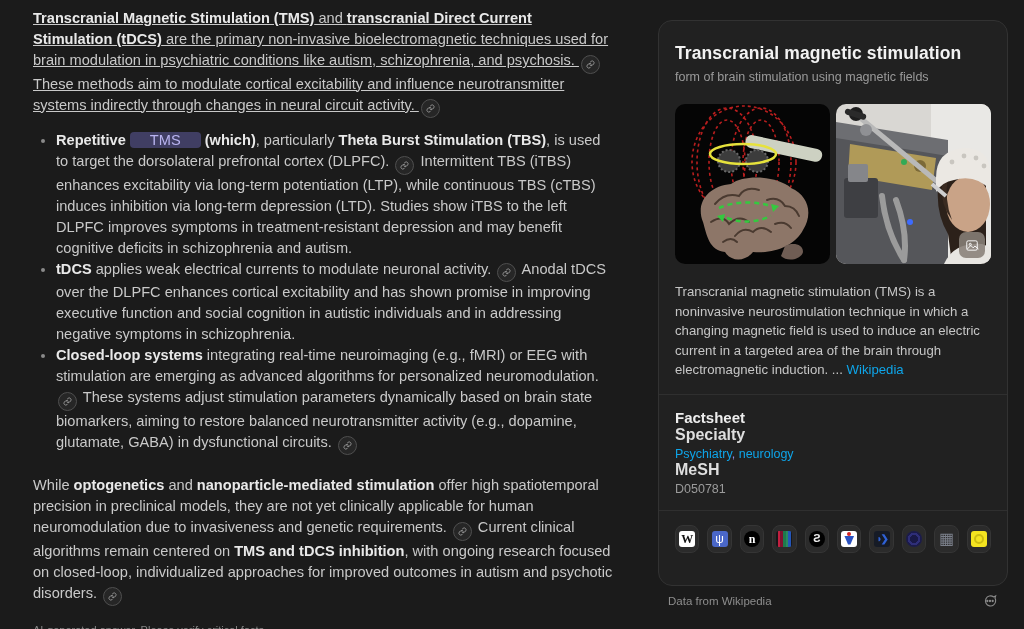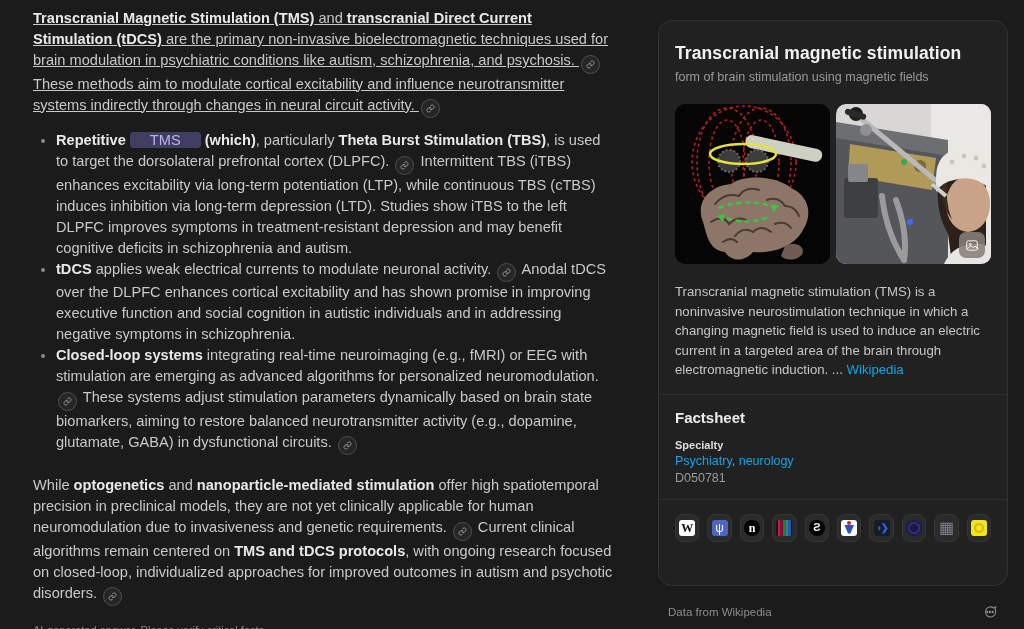--- a/index.html
+++ b/index.html
@@ -32,21 +32,21 @@
   .imgtile{position:relative;width:156px;height:160px;border-radius:10px;overflow:hidden;cursor:pointer;}
   .gallery-btn{position:absolute;right:6px;bottom:6px;width:26px;height:26px;border-radius:7px;
         background:rgba(135,128,120,.88);display:flex;align-items:center;justify-content:center;
         cursor:pointer;border:none;}
   .gallery-btn svg{width:15px;height:15px;stroke:#fff;fill:none;stroke-width:1.6;}
   .desc{margin:18px 0 0;font-size:13.2px;line-height:19.5px;color:#c6c6c6;}
   .plink{color:#0ea5e9;cursor:pointer;}
   .sep{color:#918ce0;}
   .card hr{border:none;border-top:1px solid #2f2f2f;margin:14px -16px;}
   .card h2{margin:0;font-size:15px;color:#ededed;}
-  .f-label{margin-top:13px;font-size:11px;font-weight:bold;color:#dedede;}
+  .f-label{font-size:16px;font-weight:bold;color:#dedede;}
   .f-value{margin-top:3px;font-size:12.5px;color:#9b9b9b;}
   .iconrow{display:flex;gap:8px;margin-top:1px;}
   .icon-btn{width:28px;height:28px;border-radius:8px;background:#2b2b2b;border:1px solid #353535;
         display:flex;align-items:center;justify-content:center;cursor:pointer;padding:0;}
   .fav{width:16px;height:16px;border-radius:3px;display:flex;align-items:center;justify-content:center;
         font-size:11px;font-weight:bold;line-height:1;overflow:hidden;position:relative;}
   .fav-wikipedia{background:#fff;color:#111;font-family:"Liberation Serif",serif;font-size:12px;}
   .fav-psychology{background:#4a67c8;color:#fff;font-size:12px;font-weight:normal;}
   .fav-nature{background:#000;border-radius:50%;color:#fff;font-family:"Liberation Serif",serif;font-size:12px;}
   .fav-color-bars{background:linear-gradient(90deg,#17171a 0 10%,#c11f3f 10% 28%,#7e1230 28% 42%,#1d7a4d 42% 60%,#2a8a60 60% 74%,#2456b8 74% 92%,#17171a 92% 100%);}
@@ -55,21 +55,21 @@
   .fav-medical::before{content:"";position:absolute;top:1px;left:6px;width:4px;height:4px;border-radius:50%;background:#d42222;}
   .fav-medical::after{content:"";position:absolute;left:3px;right:3px;top:5px;bottom:2px;background:#2b52c0;
         clip-path:polygon(0 0,100% 0,62% 100%,38% 100%);}
   .fav-blue-chevron{background:#161b26;color:#2f62d8;font-size:10px;letter-spacing:-2px;border-radius:3px;}
   .fav-dark-globe{border-radius:50%;background:radial-gradient(circle at 50% 50%,#191946 0 38%,#2e2e78 38% 55%,#1b1b4a 55% 100%);}
   .fav-grid{color:#7a7f8a;font-size:16px;font-weight:normal;}
   .fav-yellow{background:#f4e420;}
   .fav-yellow::after{content:"";position:absolute;inset:3px;border-radius:50%;border:2px solid #cdbd12;}
 
   .panel-footer{position:absolute;left:668px;top:593px;width:330px;display:flex;
-        align-items:center;justify-content:space-between;margin-top:11px;}
+        align-items:center;justify-content:space-between;}
   .panel-footer .src{font-size:11.5px;color:#8d8d8d;}
   .feedback{background:none;border:none;padding:0;cursor:pointer;display:flex;}
   .feedback svg{width:16px;height:16px;stroke:#8a8a8a;fill:none;}
 </style>
 </head>
 <body>
 
 <div class="page">
 
   <main class="answer">
@@ -107,21 +107,21 @@
               <path d="M10 13a5 5 0 0 0 7.5.5l3-3a5 5 0 0 0-7-7l-1.7 1.7"></path>
               <path d="M14 11a5 5 0 0 0-7.5-.5l-3 3a5 5 0 0 0 7 7l1.7-1.7"></path>
             </svg>
           </span></li>
     </ul>
     <p class="para"><span>While </span><span class="b">optogenetics</span><span> and </span><span class="b">nanoparticle-mediated stimulation</span><span> offer high spatiotemporal precision in preclinical models, they are not yet clinically applicable for human neuromodulation due to invasiveness and genetic requirements. </span><span class="cite">
           <svg viewBox="0 0 24 24" fill="none" stroke-linecap="round" stroke-width="2.4">
             <path d="M10 13a5 5 0 0 0 7.5.5l3-3a5 5 0 0 0-7-7l-1.7 1.7"></path>
             <path d="M14 11a5 5 0 0 0-7.5-.5l-3 3a5 5 0 0 0 7 7l1.7-1.7"></path>
           </svg>
-        </span><span> Current clinical algorithms remain centered on </span><span class="b">TMS and tDCS protocols</span><span>, with ongoing research focused on closed-loop, individualized approaches for improved outcomes in autism and psychotic disorders. </span><span class="cite">
+        </span><span> Current clinical algorithms remain centered on </span><span class="b">TMS and tDCS inhibition</span><span>, with ongoing research focused on closed-loop, individualized approaches for improved outcomes in autism and psychotic disorders. </span><span class="cite">
           <svg viewBox="0 0 24 24" fill="none" stroke-linecap="round" stroke-width="2.4">
             <path d="M10 13a5 5 0 0 0 7.5.5l3-3a5 5 0 0 0-7-7l-1.7 1.7"></path>
             <path d="M14 11a5 5 0 0 0-7.5-.5l-3 3a5 5 0 0 0 7 7l1.7-1.7"></path>
           </svg>
         </span></p>
     <div class="disclaimer">AI-generated answer. Please verify critical facts.</div>
   </main>
 
   <aside class="card">
     <h1>Transcranial magnetic stimulation</h1>
@@ -218,20 +218,21 @@
     </div>
 
     <p class="desc"><span>Transcranial magnetic stimulation (TMS) is a noninvasive neurostimulation technique in which a changing magnetic field is used to induce an electric current in a targeted area of the brain through electromagnetic induction. ... </span><span class="plink">Wikipedia</span></p>
 
     <hr>
 
     <h2>Factsheet</h2>
     <div id="factsheet-fields">
         <div class="f-label">Specialty</div>
         <div class="f-value"><span class="plink">Psychiatry</span><span class="sep">, </span><span class="plink">neurology</span></div>
+        <div class="f-label">MeSH</div>
         <div class="f-value">D050781</div>
       </div>
 
     <hr>
 
     <div class="iconrow" id="iconrow">
         <button class="icon-btn">
           <span class="fav fav-wikipedia">W</span>
         </button>
         <button class="icon-btn">

